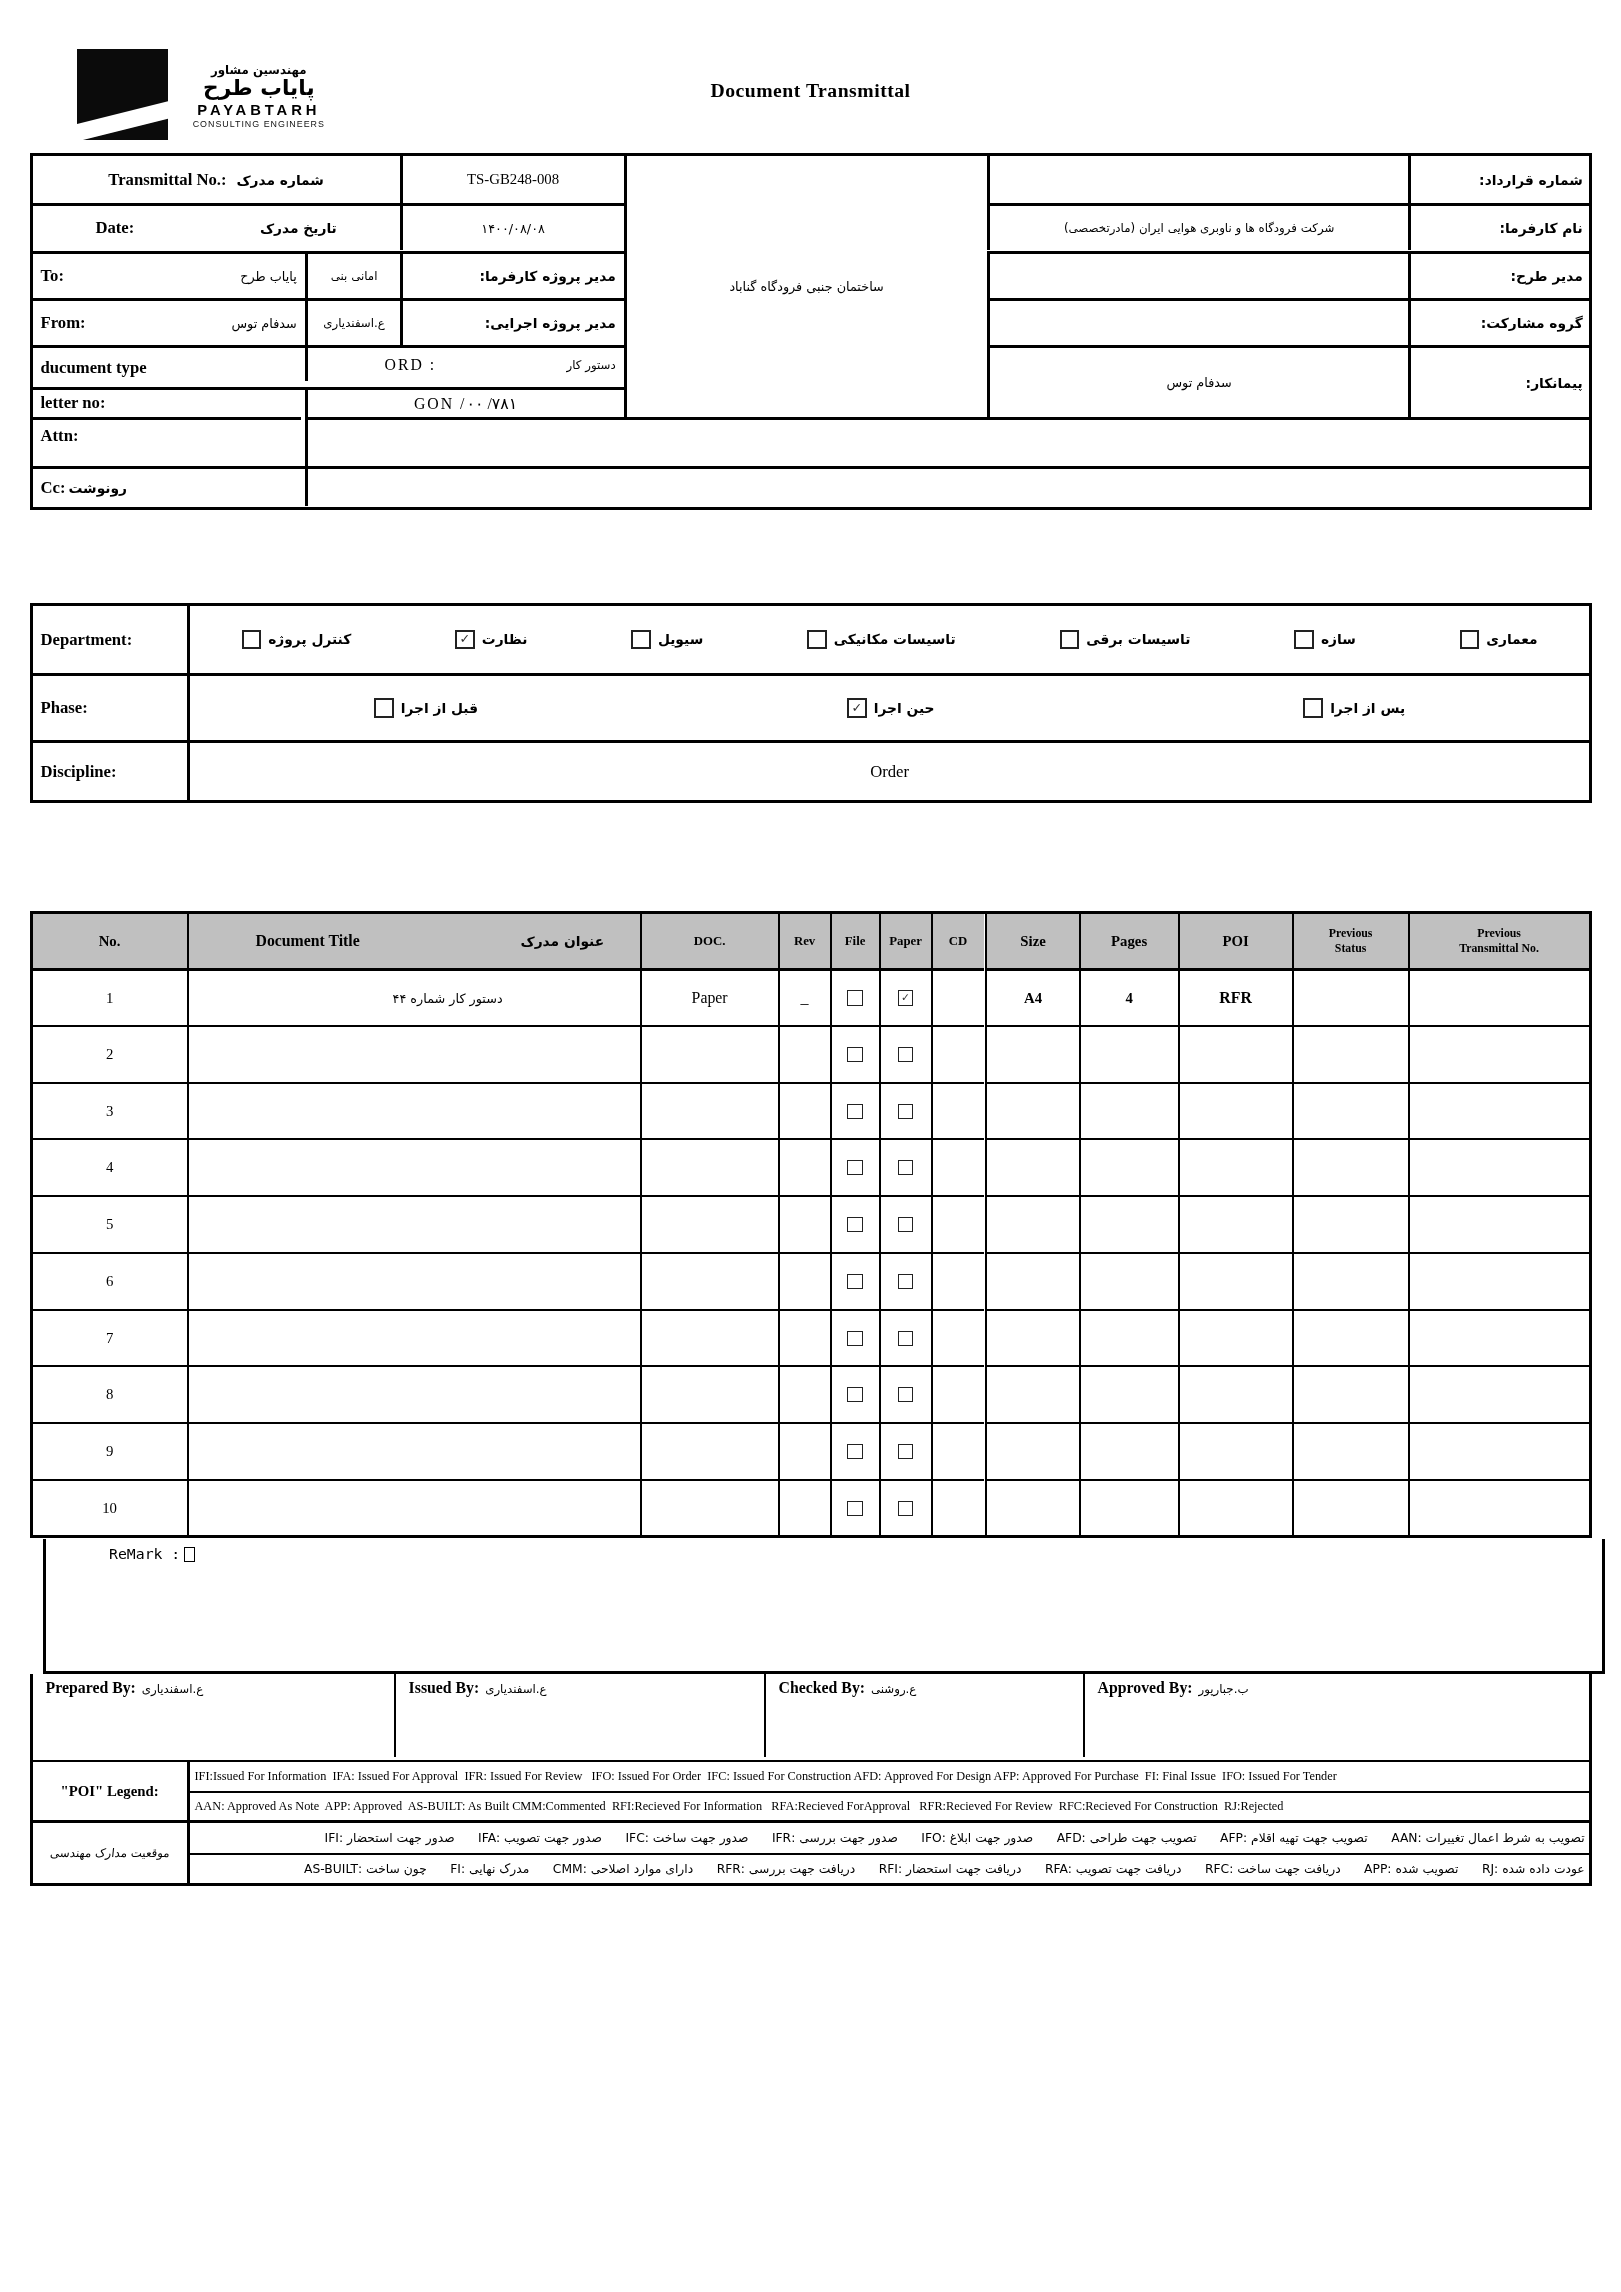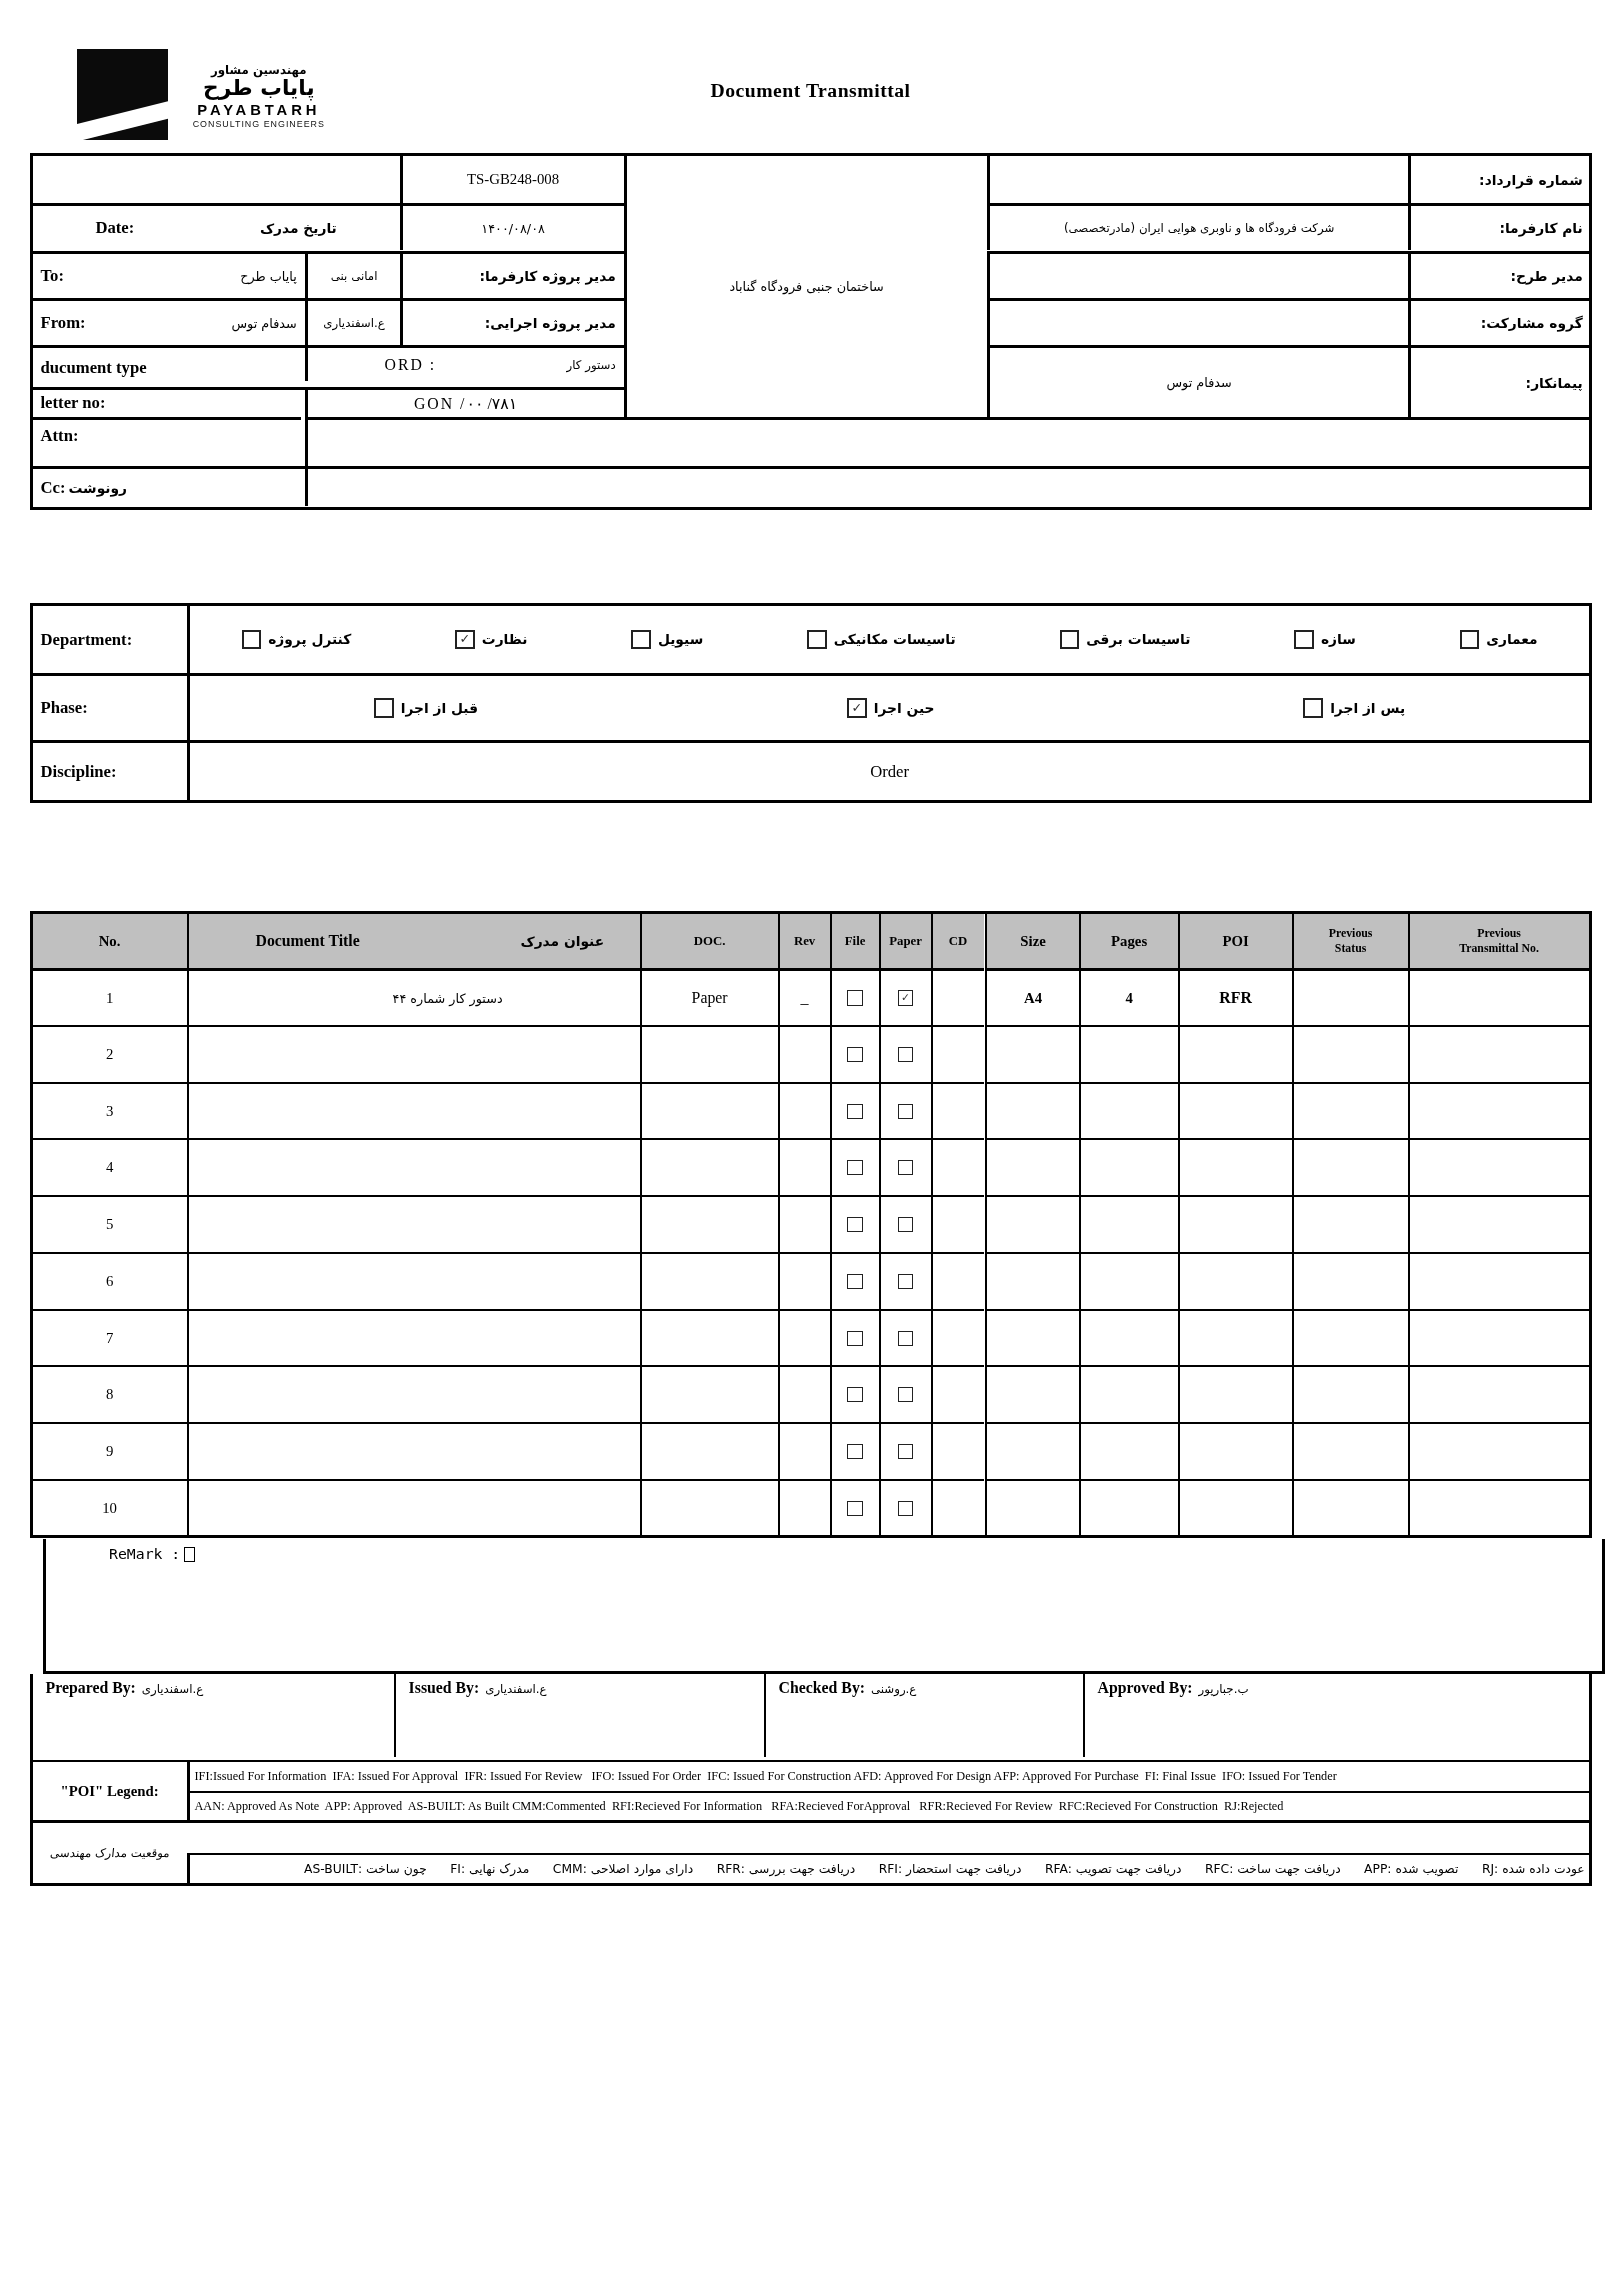--- a/index.html
+++ b/index.html
@@ -59,20 +59,24 @@
       <span class="l1 fa">مهندسین مشاور</span>
       <span class="l2 fa">پایاب طرح</span>
       <span class="l3">PAYABTARH</span>
       <span class="l4">CONSULTING ENGINEERS</span>
     </div>
   </div>
   <div class="title">Document Transmittal</div>
 
   <div class="sec" style="left:29.6px;top:153px;width:1562px;height:357px;">
 
+    <div class="tc" style="left:0;top:0;width:367px;height:47px;gap:9.9px;">
+      <span class="en17">Transmittal No.:</span>
+      <span class="fa14">شماره مدرک</span>
+    </div>
     <div class="tc bl ser15" style="left:367px;top:0;width:224px;height:47px;">TS-GB248-008</div>
 
     <div class="tc bt around" style="left:0;top:47px;width:367px;height:47px;">
       <span class="en17">Date:</span>
       <span class="fa14">تاریخ  مدرک</span>
     </div>
     <div class="tc bl bt fa13" style="left:367px;top:47px;width:224px;height:47px;">۱۴۰۰/۰۸/۰۸</div>
 
     <div class="tc bt between" style="left:0;top:95px;width:272px;height:47px;">
       <span class="en17">To:</span>
@@ -383,17 +387,18 @@
   </div>
 
   <div class="sec nt" style="left:29.6px;top:1762px;width:1562px;height:61px;">
     <div class="tc" style="left:0;top:0;width:154px;height:58px;font-size:14.8px;font-weight:bold;">"POI" Legend:</div>
     <div class="tc bl bt2 legend-line left" style="left:154px;top:28.6px;width:1403px;height:29.6px;">AAN: Approved As Note  APP: Approved  AS-BUILT: As Built CMM:Commented  RFI:Recieved For Information   RFA:Recieved ForApproval   RFR:Recieved For Review  RFC:Recieved For Construction  RJ:Rejected</div>
     <div class="tc bl legend-line left" style="left:154px;top:0;width:1403px;height:28.6px;">IFI:Issued For Information  IFA: Issued For Approval  IFR: Issued For Review   IFO: Issued For Order  IFC: Issued For Construction AFD: Approved For Design AFP: Approved For Purchase  FI: Final Issue  IFO: Issued For Tender</div>
   </div>
 
   <div class="sec nt" style="left:29.6px;top:1823px;width:1562px;height:63px;">
     <div class="tc fa12" style="left:0;top:0;width:154px;height:60px;transform:skewX(-6deg);">موقعیت مدارک مهندسی</div>
+    <div class="tc bl legend-line fa right" dir="rtl" style="left:154px;top:0;width:1403px;height:29.6px;justify-content:flex-start;">تصویب به شرط اعمال تغییرات :AAN      تصویب جهت تهیه اقلام :AFP      تصویب جهت طراحی :AFD      صدور جهت ابلاغ :IFO      صدور جهت بررسی :IFR      صدور جهت ساخت :IFC      صدور جهت تصویب :IFA      صدور جهت استحضار :IFI</div>
     <div class="tc bl bt2 legend-line fa right" dir="rtl" style="left:154px;top:29.6px;width:1403px;height:30.5px;justify-content:flex-start;">عودت داده شده :RJ      تصویب شده :APP      دریافت جهت ساخت :RFC      دریافت جهت تصویب :RFA      دریافت جهت استحضار :RFI      دریافت جهت بررسی :RFR      دارای موارد اصلاحی :CMM      مدرک نهایی :FI      چون ساخت :AS-BUILT</div>
   </div>
 
 </div>
 
 
 </body></html>

